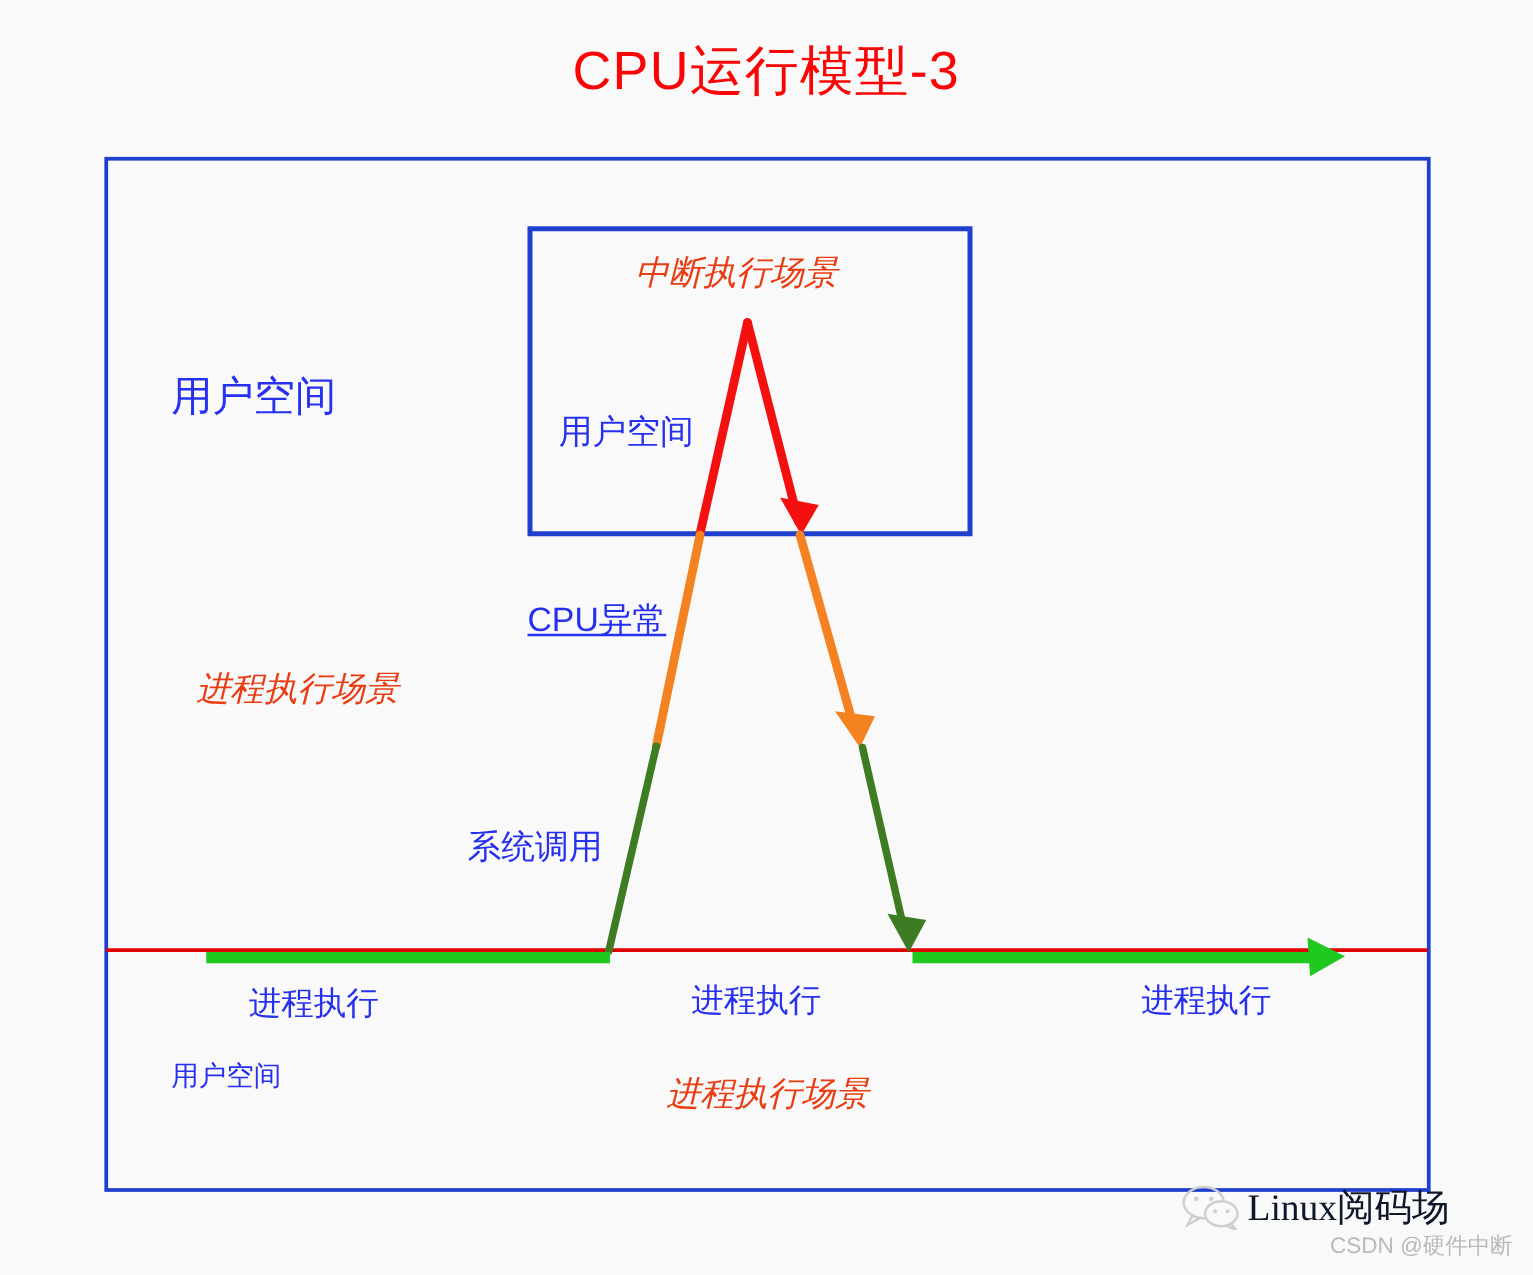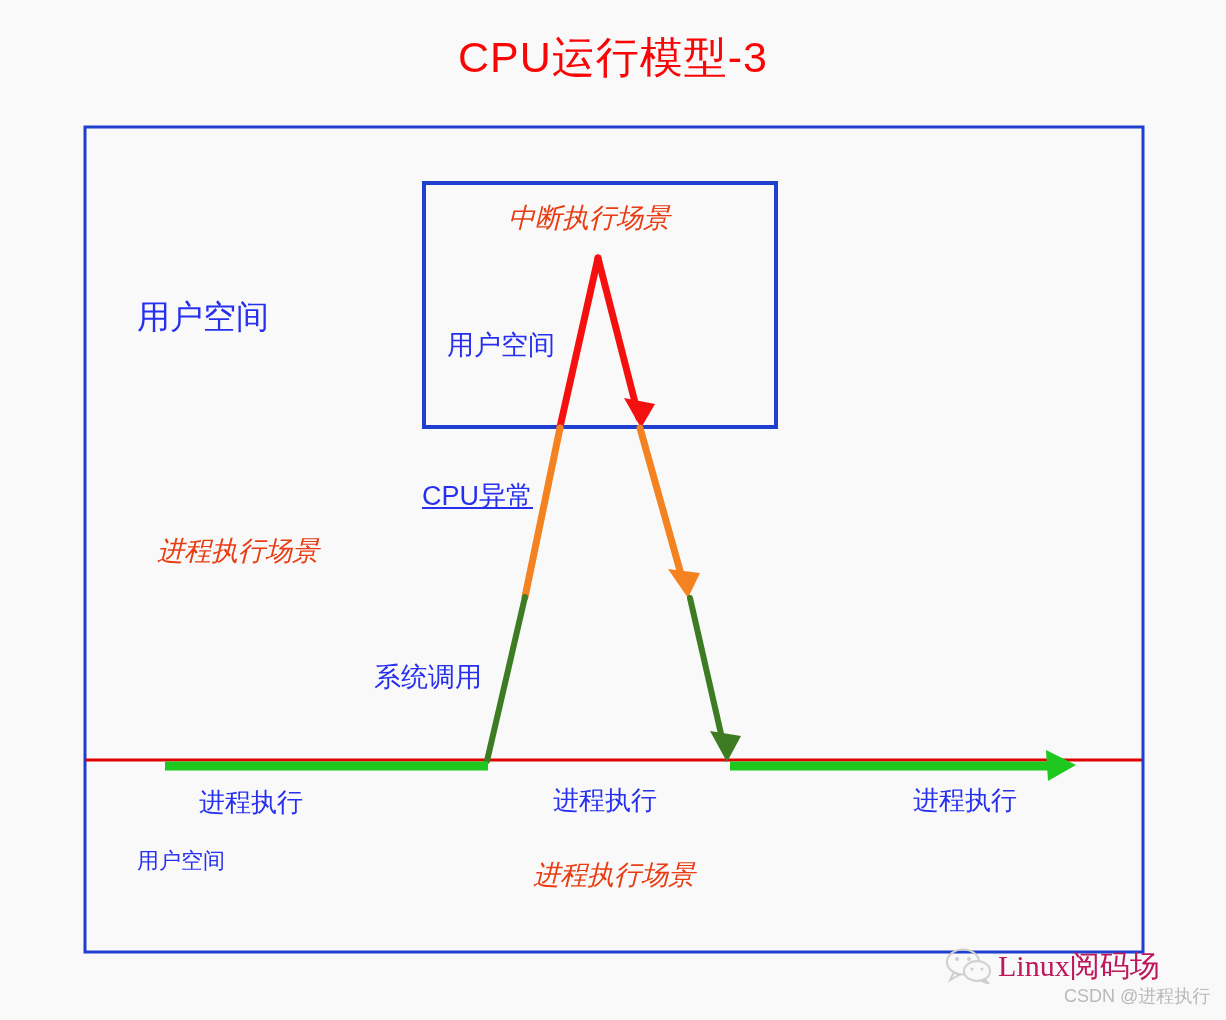--- a/index.html
+++ b/index.html
@@ -61,21 +61,21 @@
     left: 944px;
     top: 946px;
     width: 270px;
     height: 66px;
   }
   #watermark-brand {
     position: absolute;
     left: 54px;
     top: 0px;
     font-size: 30px;
-    color: #be185d;
+    color: #0f172a;
     font-family: "Liberation Serif", "DejaVu Serif", serif;
     white-space: nowrap;
   }
   #watermark-credit {
     position: absolute;
     left: 120px;
     top: 38px;
     font-size: 18px;
     color: #b9b9b9;
     white-space: nowrap;
@@ -147,16 +147,16 @@
       <ellipse cx="19" cy="14" rx="16" ry="12.5" fill="none" stroke="#cfcfcf" stroke-width="2"></ellipse>
       <path d="M 10 24 L 6 32 L 15 27 Z" fill="none" stroke="#cfcfcf" stroke-width="2"></path>
       <circle cx="13" cy="11" r="1.9" fill="#cfcfcf"></circle>
       <circle cx="25" cy="11" r="1.9" fill="#cfcfcf"></circle>
       <ellipse cx="33" cy="23" rx="13" ry="10" fill="#f9f9f9" stroke="#cfcfcf" stroke-width="2"></ellipse>
       <path d="M 41 31 L 45 36 L 38 33 Z" fill="#f9f9f9" stroke="#cfcfcf" stroke-width="2"></path>
       <circle cx="28" cy="21" r="1.6" fill="#cfcfcf"></circle>
       <circle cx="38" cy="21" r="1.6" fill="#cfcfcf"></circle>
     </svg>
     <div id="watermark-brand">Linux阅码场</div>
-    <div id="watermark-credit">CSDN @进程执行</div>
+    <div id="watermark-credit">CSDN @硬件中断</div>
   </div>
 
 </div>
 
 </body></html>

